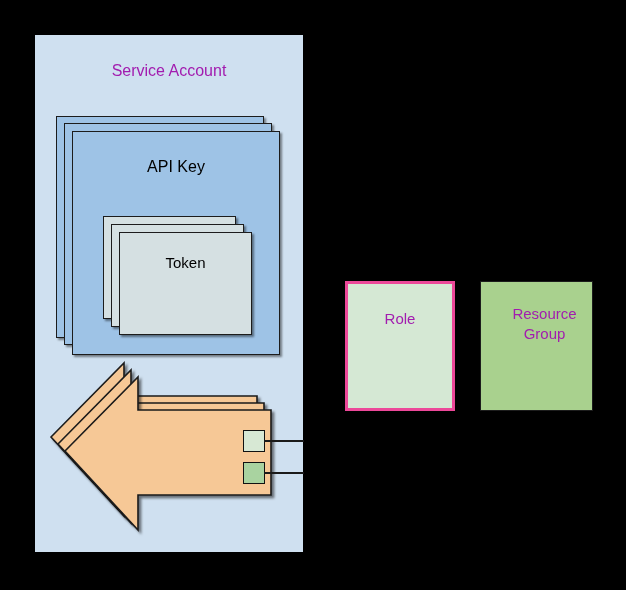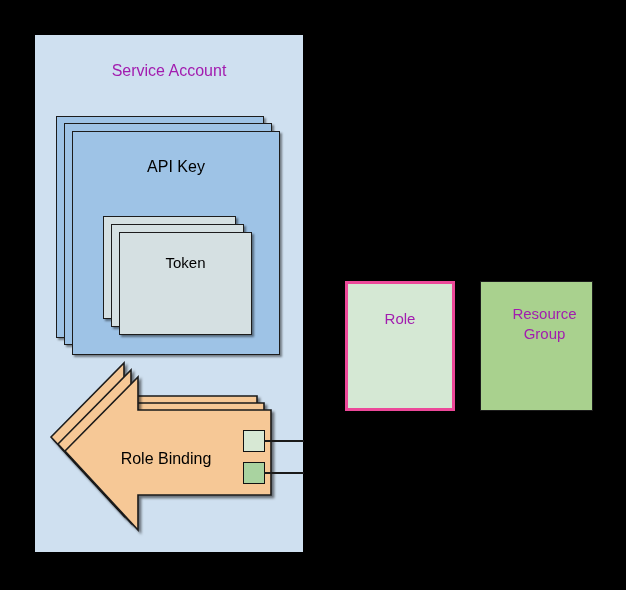--- a/index.html
+++ b/index.html
@@ -195,21 +195,20 @@
         <feDropShadow dx="2.5" dy="2.5" stdDeviation="0.8" flood-color="#000" flood-opacity="0.5"></feDropShadow>
       </filter>
     </defs>
 
     <polygon points="51,437 124,363 124,396 257,396 257,481 124,481 124,516" fill="#F6C896" stroke="#1a1a1a" stroke-width="1.6" filter="url(#dropshadow)"></polygon>
 
     <polygon points="58,444 131,370 131,403 264,403 264,488 131,488 131,523" fill="#F6C896" stroke="#1a1a1a" stroke-width="1.6" filter="url(#dropshadow)"></polygon>
 
     <polygon points="65,451 138,377 138,410 271,410 271,495 138,495 138,530" fill="#F6C896" stroke="#1a1a1a" stroke-width="1.6" filter="url(#dropshadow)"></polygon>
   </svg>
-  <span id="rolebinding-label">Role Binding</span>
 
   <div class="port" id="port-role"></div>
   <div class="port" id="port-resource"></div>
 
   <div class="connector" id="connector-role"></div>
   <div class="connector" id="connector-resource"></div>
 
   <div class="node" id="role-box">
     <span class="label" id="role-box-label">Role</span>
   </div>

